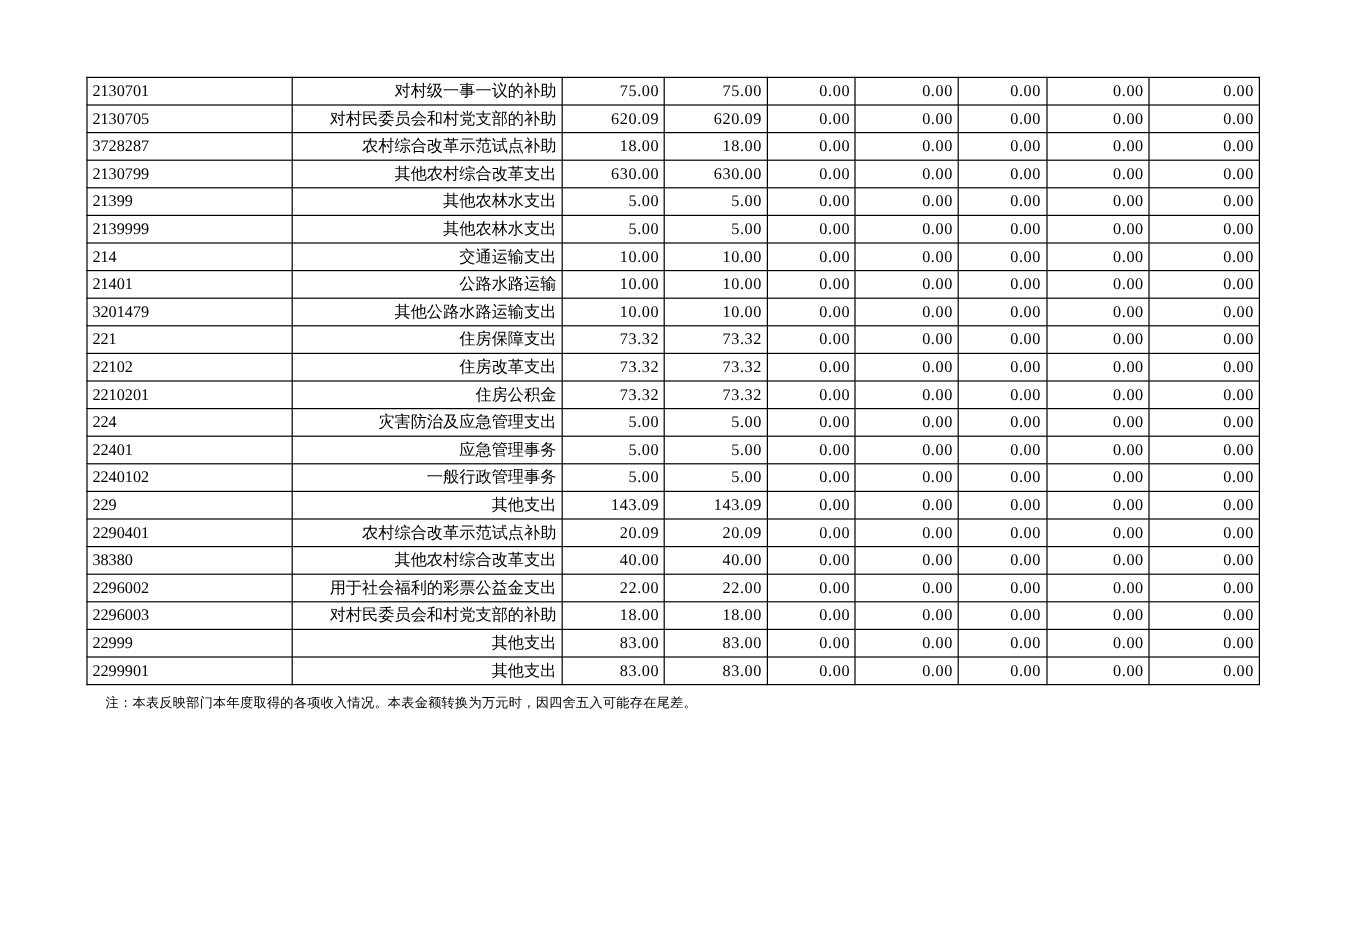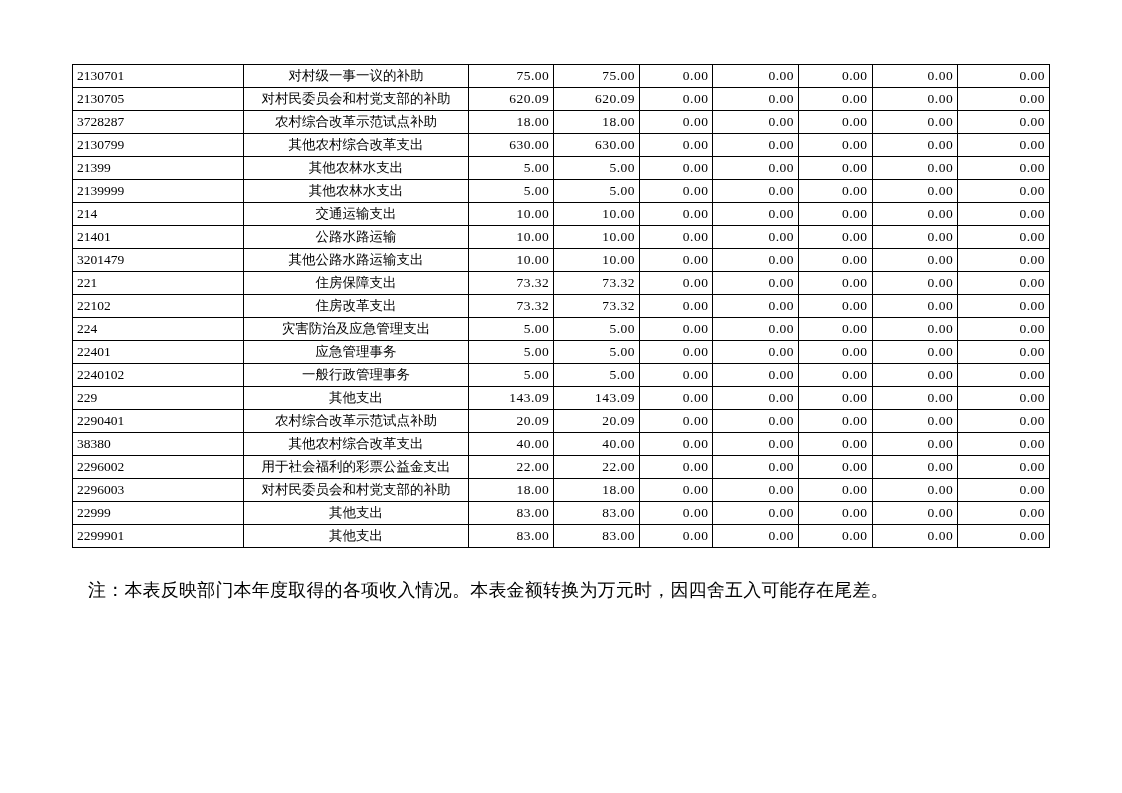--- a/index.html
+++ b/index.html
@@ -41,41 +41,41 @@
     line-height: 1.15;
     vertical-align: middle;
     white-space: nowrap;
     overflow: hidden;
   }
   td.code {
     text-align: left;
     font-family: "Liberation Serif", "DejaVu Serif", serif;
   }
   td.name {
-    text-align: center;
+    text-align: right;
   }
   td.num {
     text-align: right;
     font-family: "Liberation Serif", "DejaVu Serif", serif;
     padding-right: 6px;
     letter-spacing: 0.5px;
   }
   .ind1 { padding-left: 18px; }
   .ind2 { padding-left: 34px; }
   .wrap2 {
     white-space: normal !important;
     line-height: 1.25;
     height: 40px;
   }
   .note {
     position: absolute;
     left: 88px;
     top: 578px;
     width: 940px;
-    font-size: 18px;
+    font-size: 11px;
     font-family: "Liberation Serif", "DejaVu Serif", serif;
     letter-spacing: 0.2px;
   }
 </style>
 </head>
 <body>
 
 <div class="page">
 
   <div class="table-wrap">
@@ -207,20 +207,31 @@
             <td class="name ind1">住房改革支出</td>
             <td class="num">73.32</td>
             <td class="num">73.32</td>
             <td class="num">0.00</td>
             <td class="num">0.00</td>
             <td class="num">0.00</td>
             <td class="num">0.00</td>
             <td class="num">0.00</td>
           </tr>
           <tr>
+            <td class="code">2210201</td>
+            <td class="name ind2">住房公积金</td>
+            <td class="num">73.32</td>
+            <td class="num">73.32</td>
+            <td class="num">0.00</td>
+            <td class="num">0.00</td>
+            <td class="num">0.00</td>
+            <td class="num">0.00</td>
+            <td class="num">0.00</td>
+          </tr>
+          <tr>
             <td class="code">224</td>
             <td class="name ind1">灾害防治及应急管理支出</td>
             <td class="num">5.00</td>
             <td class="num">5.00</td>
             <td class="num">0.00</td>
             <td class="num">0.00</td>
             <td class="num">0.00</td>
             <td class="num">0.00</td>
             <td class="num">0.00</td>
           </tr>

